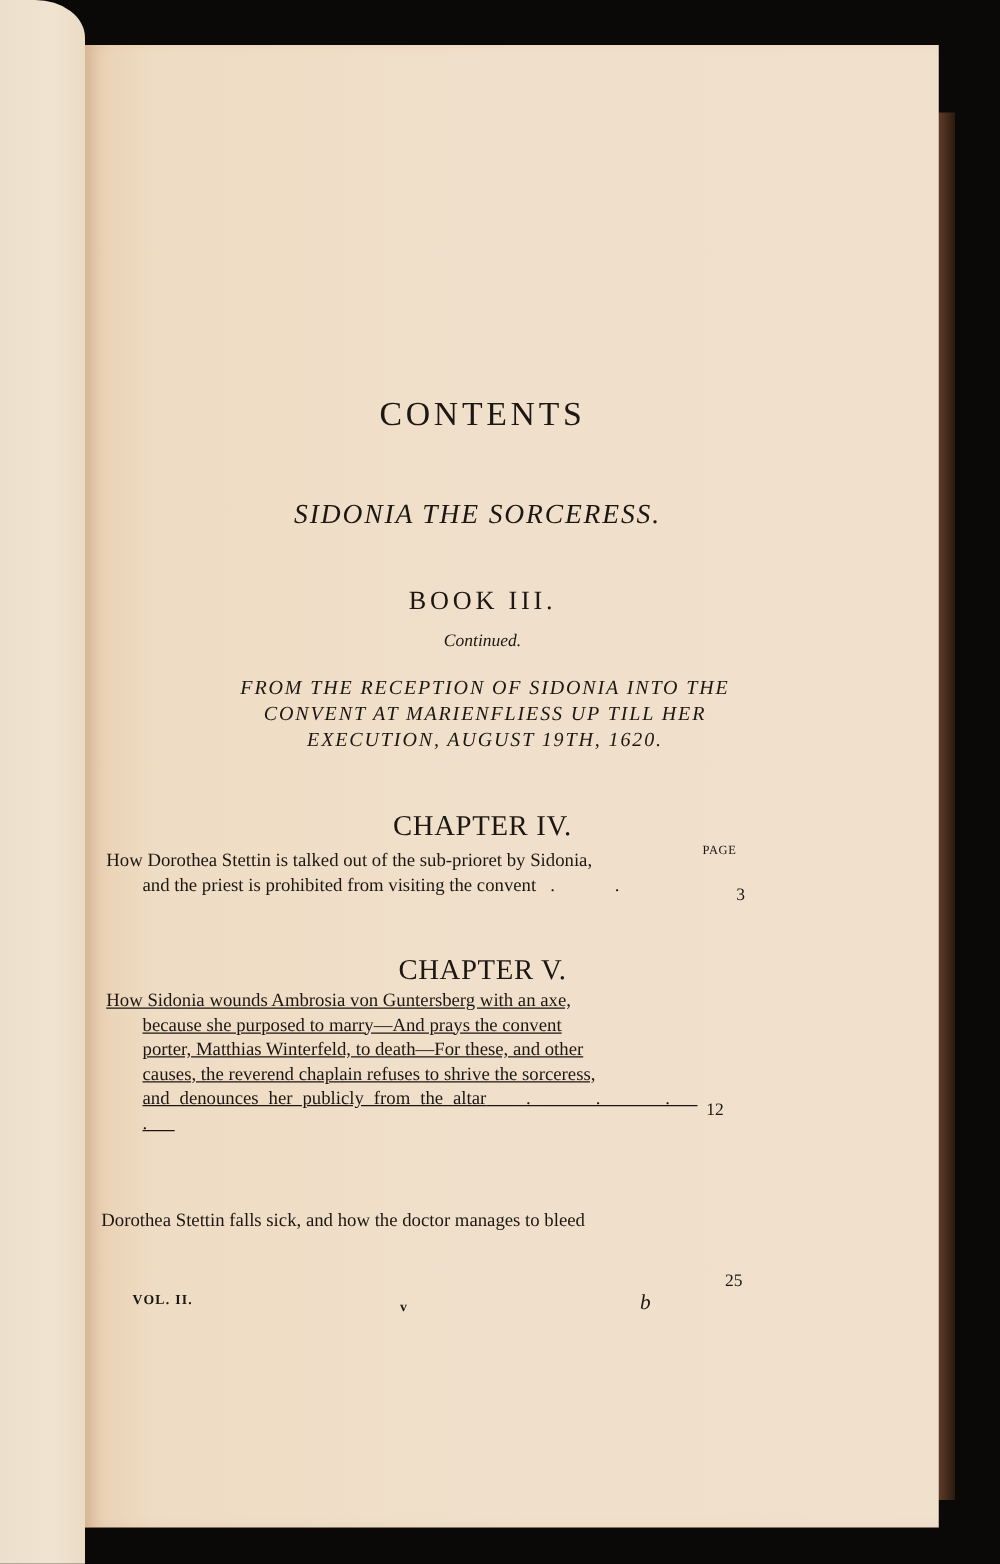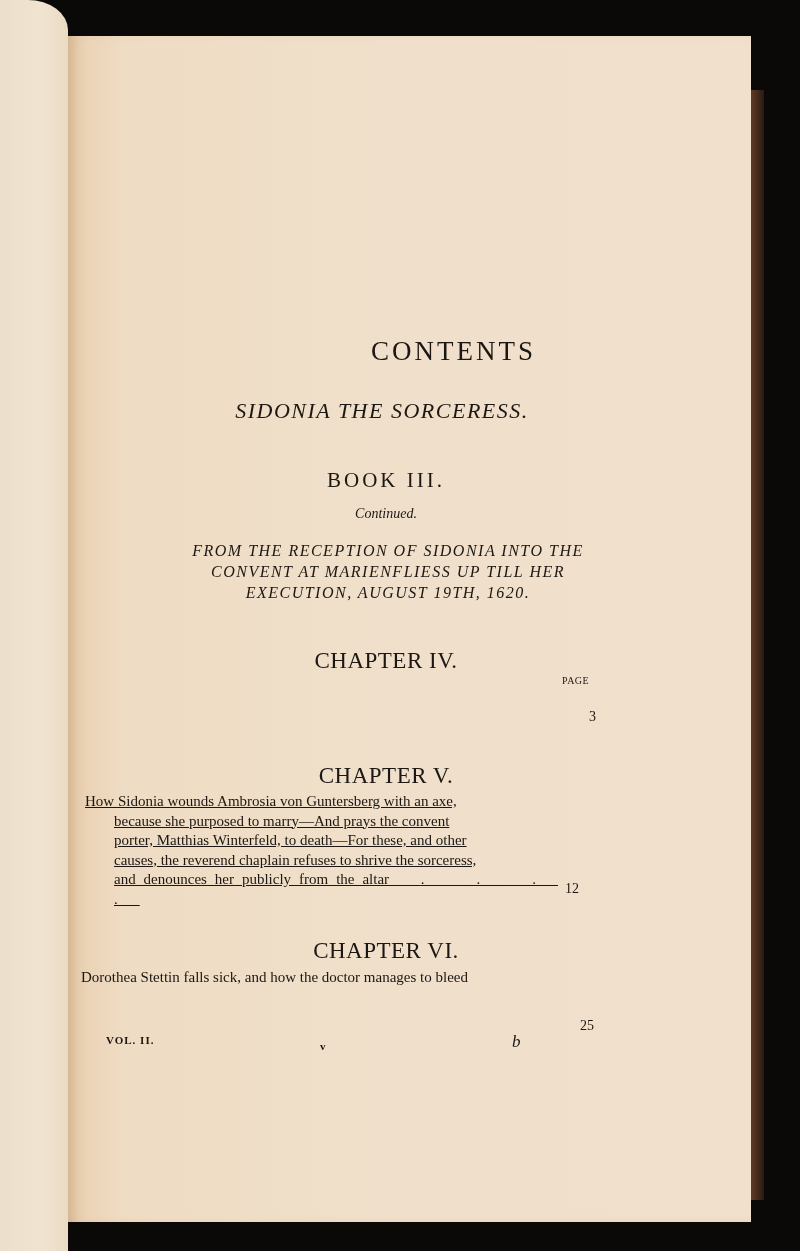--- a/index.html
+++ b/index.html
@@ -19,21 +19,21 @@
       background: linear-gradient(to right, #3a2418 0%, #5a3a26 40%, #2a1a10 100%);
     }
     .page {
       position: absolute; left: 68px; top: 36px; width: 683px; height: 1186px;
       background: linear-gradient(to right, #e9cfb0 0%, #efdcc4 8%, #f0e0cb 50%, #f0e0cc 100%);
       box-shadow: inset 12px 0 14px -8px rgba(160,110,60,0.35);
     }
     .abs { position: absolute; }
 
     .title {
-      top: 300px; left: 168px; width: 300px; text-align: right;
+      top: 280px; left: 168px; width: 300px; text-align: center;
       font-size: 27px; letter-spacing: 3px;
     }
     .subtitle {
       top: 362px; left: 104px; width: 420px; text-align: center;
       font-size: 22px; font-style: italic; letter-spacing: 1.5px;
     }
     .book {
       top: 432px; left: 168px; width: 300px; text-align: center;
       font-size: 21px; letter-spacing: 3px;
     }
@@ -79,33 +79,36 @@
   <div class="abs continued">Continued.</div>
 
   <div class="abs period">
     <div>FROM THE RECEPTION OF SIDONIA INTO THE</div>
     <div>CONVENT AT MARIENFLIESS UP TILL HER</div>
     <div>EXECUTION, AUGUST 19TH, 1620.</div>
   </div>
 
   <div class="abs chapter-heading" style="top:612px;">CHAPTER IV.</div>
   <div class="abs page-label" style="top:639px; left:494px;">PAGE</div>
+  <div class="abs entry" style="top:644px;">
+    <span class="line first">How Dorothea Stettin is talked out of the sub-prioret by Sidonia,</span>
+    <span class="line indent"><span>and the priest is prohibited from visiting the convent</span>&nbsp;&nbsp;&nbsp;<span class="dots">. .</span></span>
+  </div>
   <div class="abs pagenum" style="top:673px; left:488px;">3</div>
 
   <div class="abs chapter-heading" style="top:727px;">CHAPTER V.</div>
   <div class="abs entry" style="top:756px;text-decoration:underline;">
     <span class="line first">How Sidonia wounds Ambrosia von Guntersberg with an axe,</span>
     <span class="line indent">because she purposed to marry—And prays the convent</span>
     <span class="line indent">porter, Matthias Winterfeld, to death—For these, and other</span>
     <span class="line indent">causes, the reverend chaplain refuses to shrive the sorceress,</span>
     <span class="line indent"><span>and denounces her publicly from the altar</span>&nbsp;&nbsp;&nbsp;&nbsp;<span class="dots">. . . .</span></span>
   </div>
   <div class="abs pagenum" style="top:845px; left:484px;text-align:center;">12</div>
 
-  <div class="abs chapter-heading" style="top:902px;">CHAPTER VI.</div>
   <div class="abs entry" style="top:932px; left:16px;">
     <span class="line first">Dorothea Stettin falls sick, and how the doctor manages to bleed</span>
   </div>
   <div class="abs pagenum" style="top:982px; left:486px;">25</div>
 
   <div class="abs footer-vol" style="top:998px; left:38px;">VOL. II.</div>
   <div class="abs footer-v" style="top:1004px; left:252px;">v</div>
   <div class="abs footer-sig" style="top:996px; left:444px;">b</div>
 
 </div>

